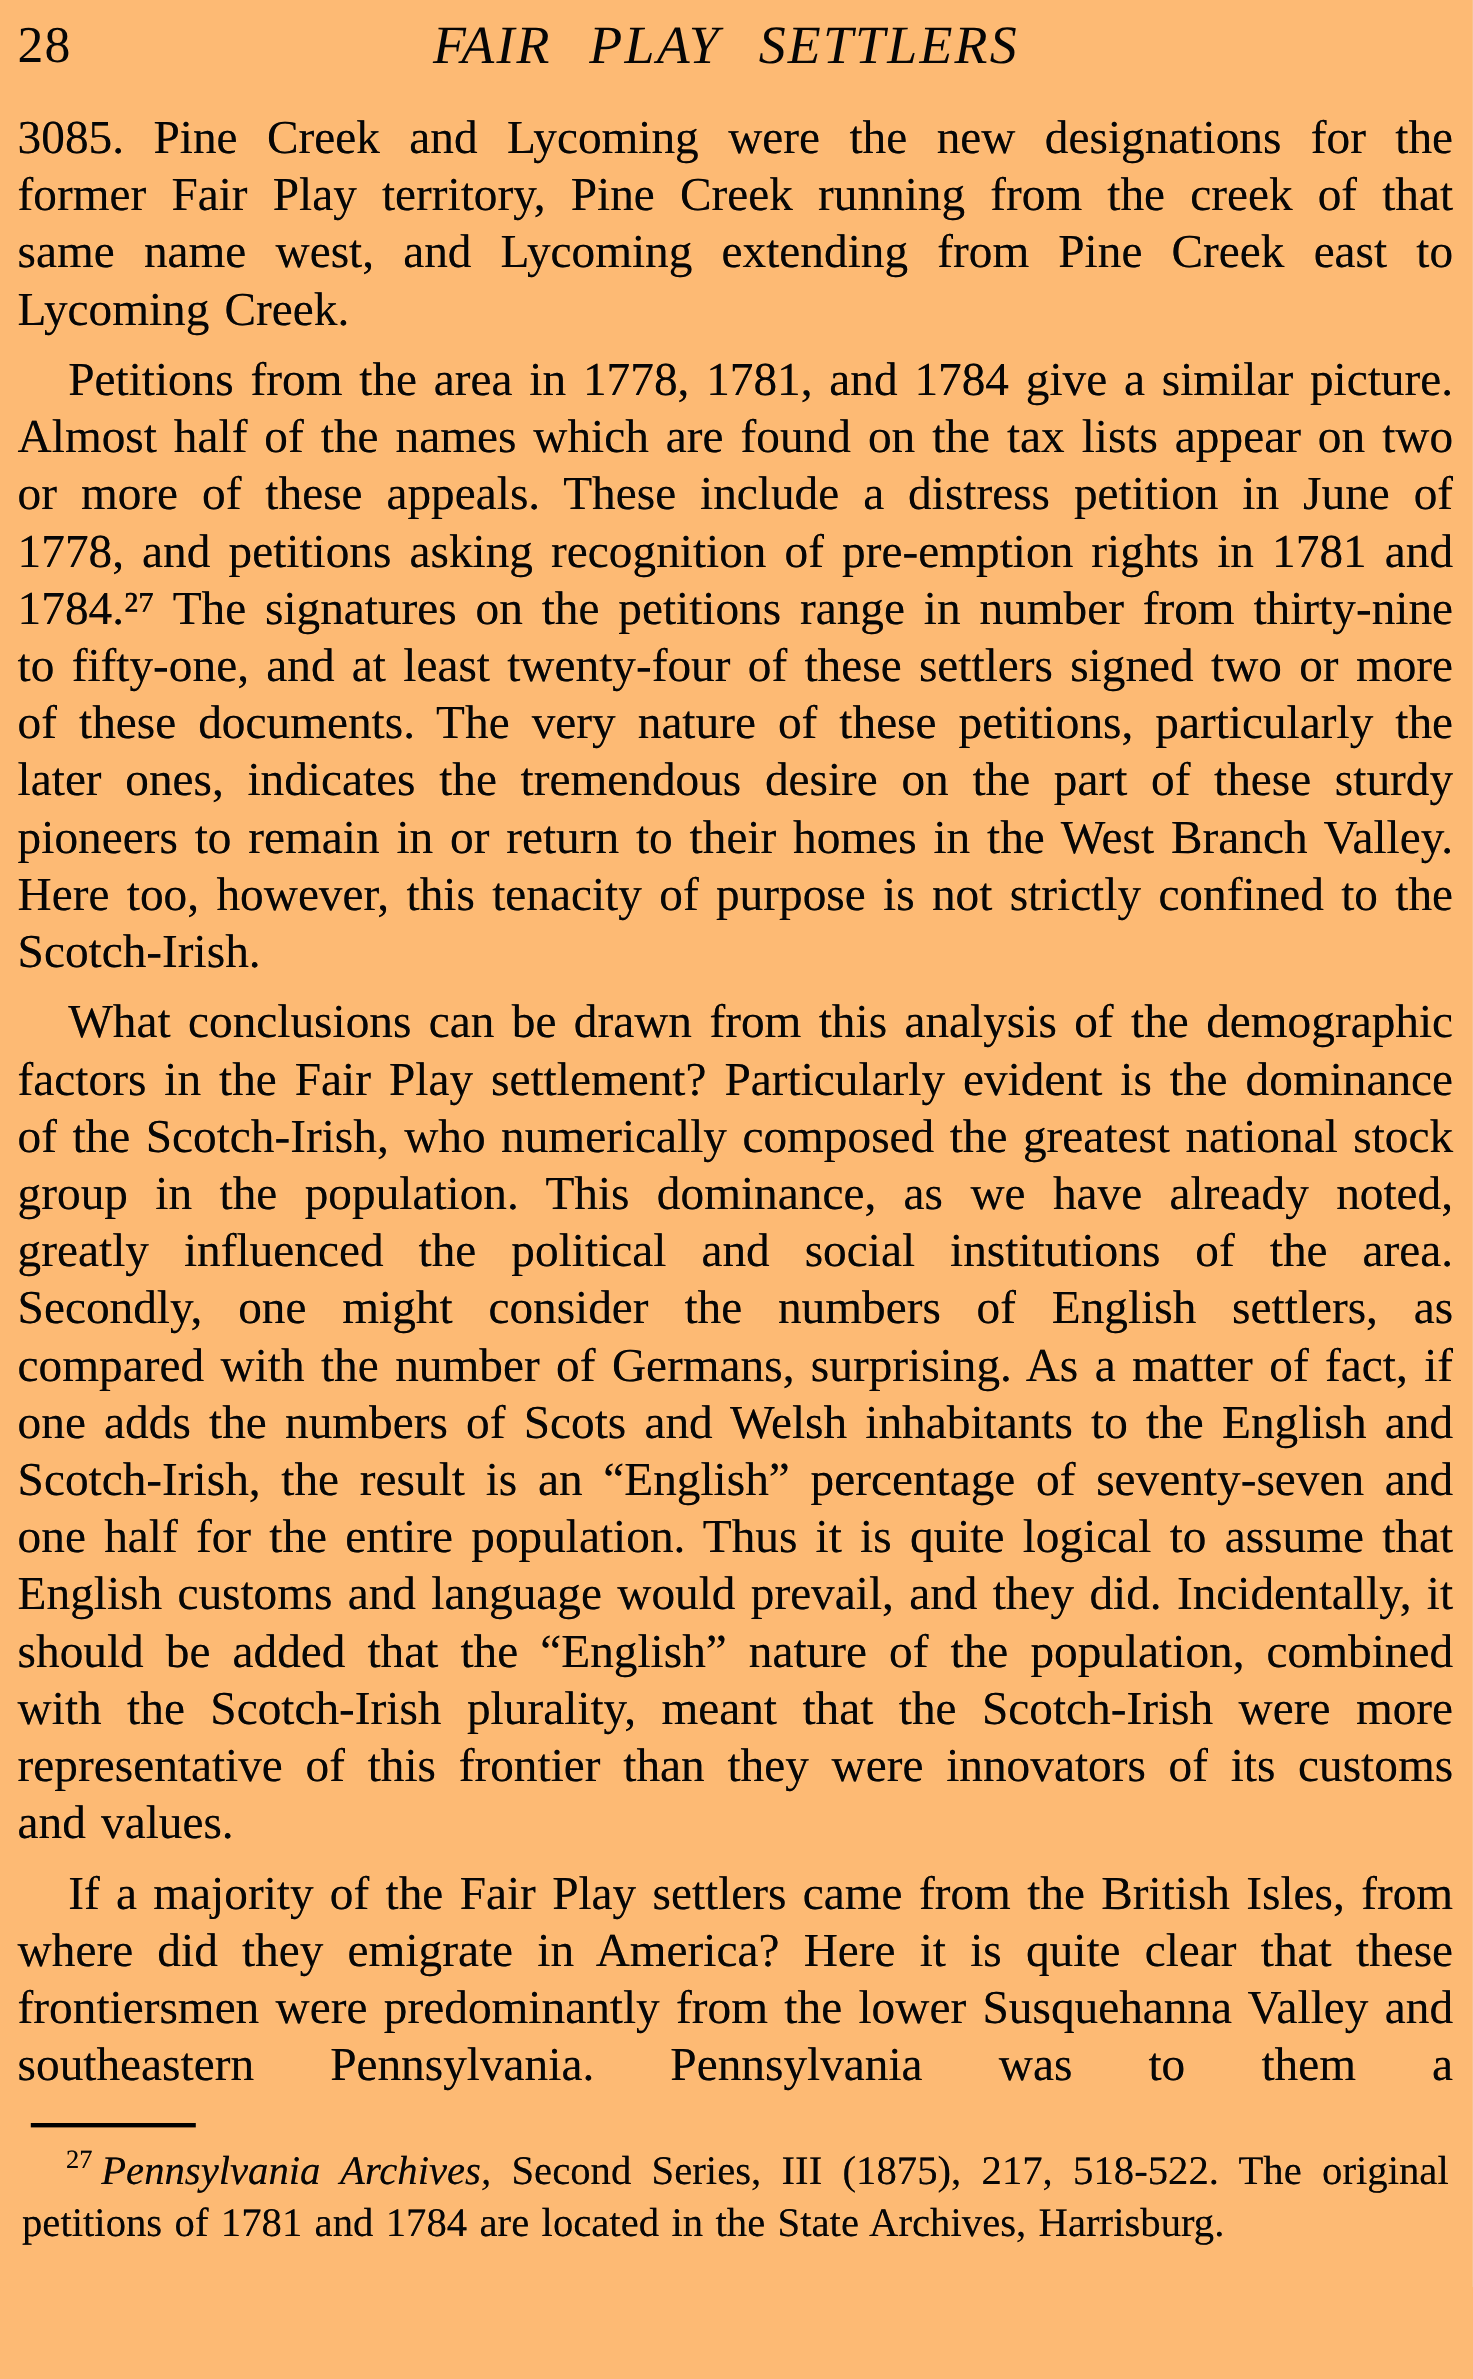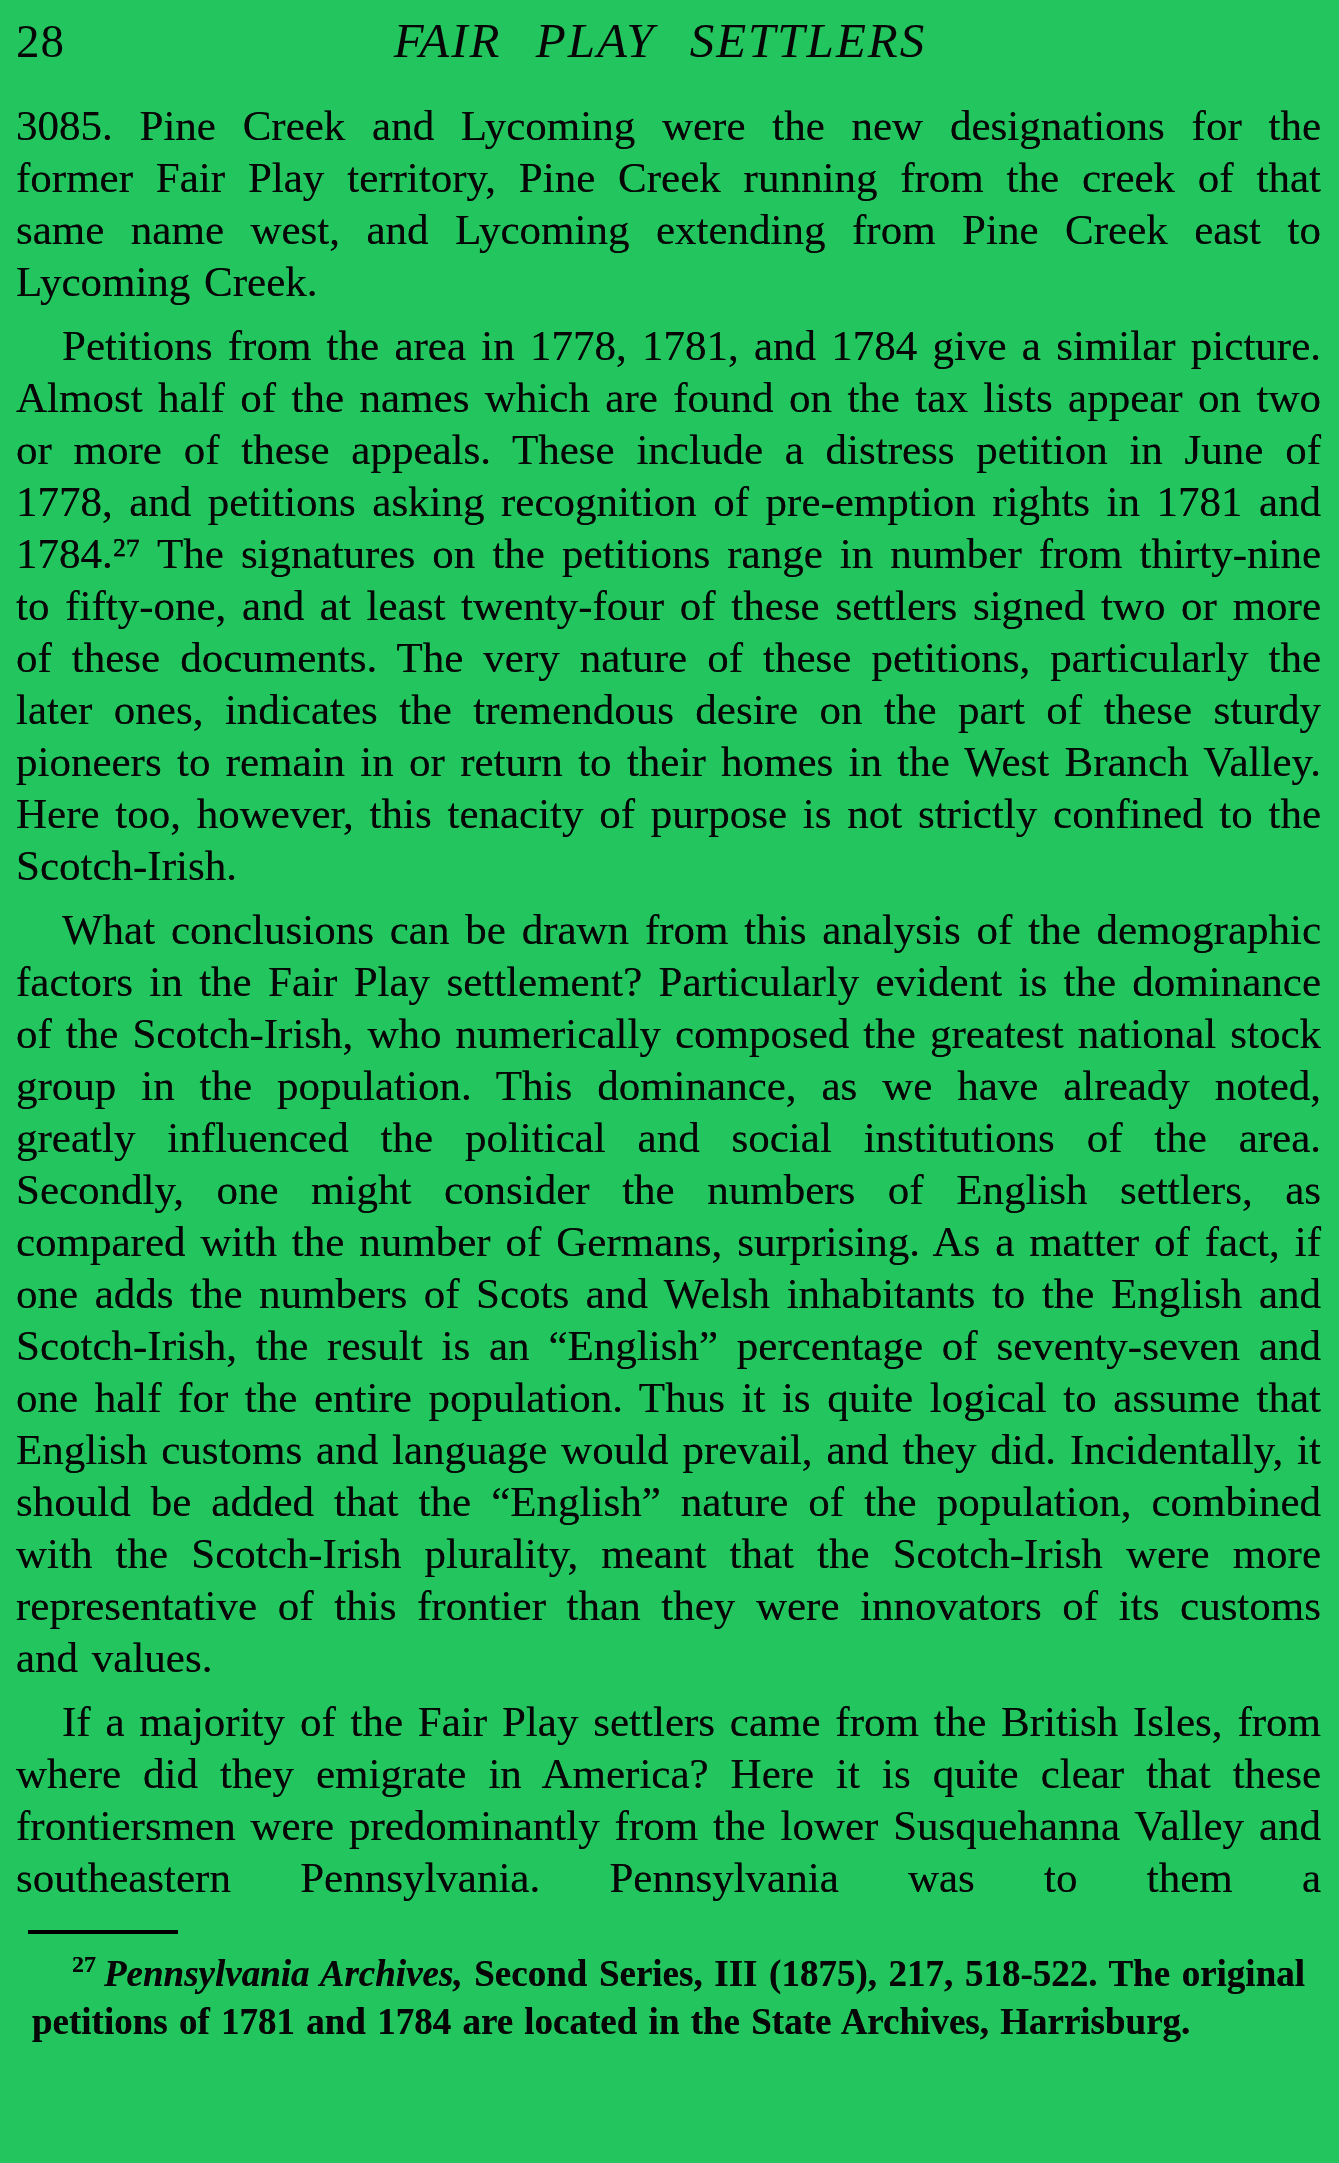--- a/index.html
+++ b/index.html
@@ -1,21 +1,21 @@
 <!DOCTYPE html>
 <html><head>
 <meta charset="utf-8">
 <style>
   html, body { margin: 0; padding: 0; background: #e8e8e8; }
   .page {
     position: relative;
     width: 1339px;
     height: 2163px;
     margin: 0 auto;
-    background: #22c55e;
+    background: #fdba74;
     color: #060606;
     font-family: "Liberation Serif", "DejaVu Serif", serif;
     box-sizing: border-box;
     padding: 12px 18px 0 16px;
     overflow: hidden;
   }
   
   .header {
     position: relative;
     height: 64px;
@@ -59,23 +59,22 @@
     height: 4px;
     background: #000;
     margin: 26px 0 16px 12px;
   }
   .footnote {
     font-size: 37px;
     line-height: 48px;
     text-align: justify;
     word-spacing: 2px;
     text-indent: 40px;
-    margin: 16px;
+    margin: 4px;
     text-shadow: 0 0 0.4px rgba(0,0,0,0.6);
-    font-weight: bold;
   }
   .footnote sup {
     font-size: 24px;
     line-height: 0;
     vertical-align: 14px;
     margin-right: 8px;
     font-style: normal;
   }
   .footnote .fn-source { font-style: italic; }
 </style>

